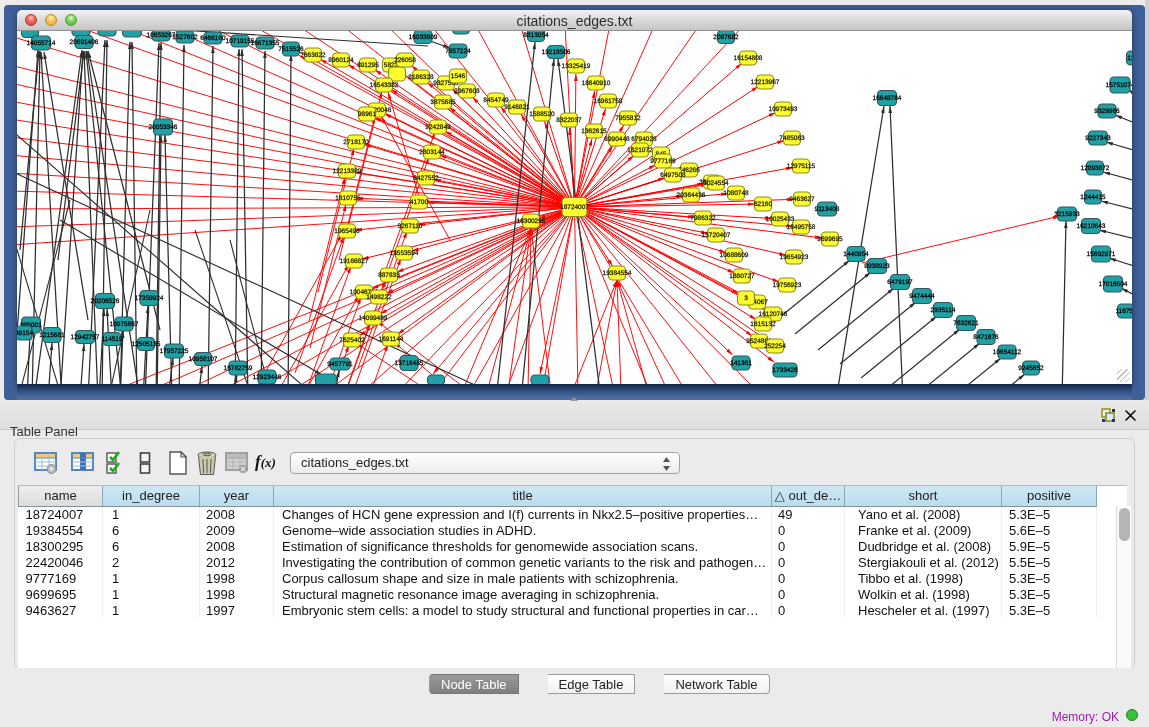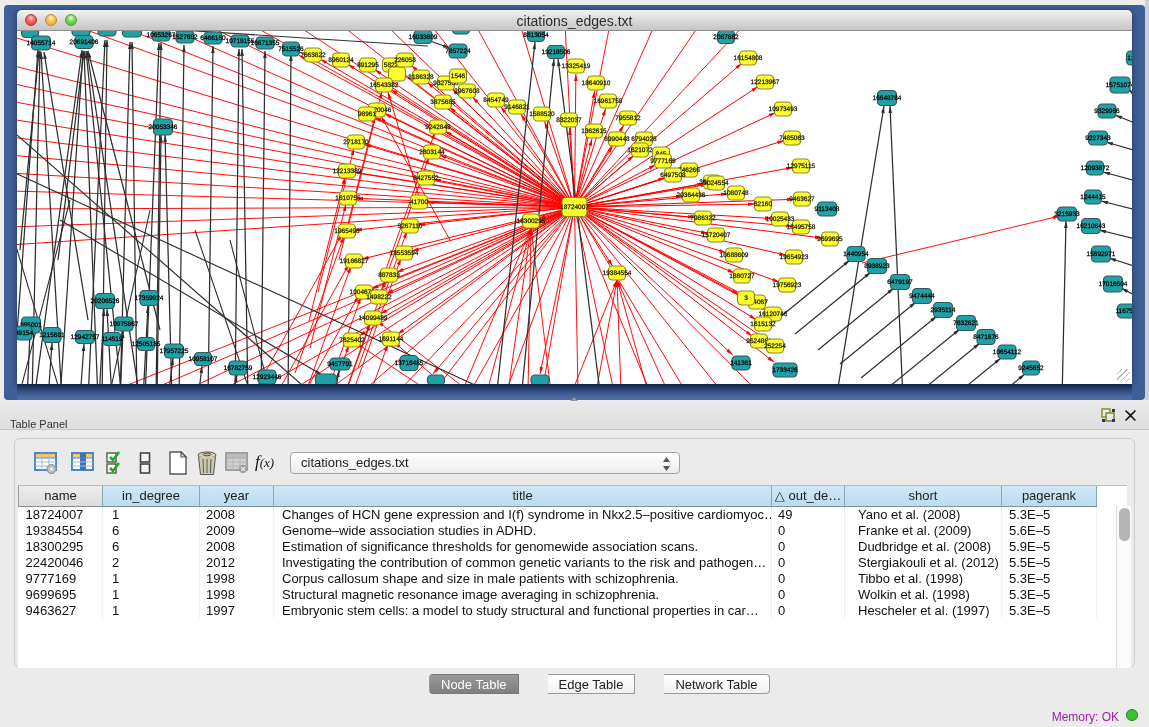--- a/index.html
+++ b/index.html
@@ -9,21 +9,21 @@
 #titlebar .title { position:absolute; left:0; right:0; top:3px; text-align:center; font-size:14px; color:#2d2d2d; }
 .tl { position:absolute; top:4px; width:12px; height:12px; border-radius:50%; }
 #tl1 { left:8px; background:radial-gradient(circle at 50% 30%, #ffb3ac 8%, #ee6b60 40%, #d43b30); border:1px solid #b03a30;}
 #tl2 { left:28px; background:radial-gradient(circle at 50% 30%, #ffe9b0 8%, #f7c455 40%, #e8a430); border:1px solid #b88a2e;}
 #tl3 { left:48px; background:radial-gradient(circle at 50% 30%, #d2f3c0 8%, #7ed360 40%, #4db52e); border:1px solid #57a22e;}
 #canvas { position:absolute; left:0; top:21px; width:1115px; height:353px; background:#ffffff; overflow:hidden; }
 #grip { position:absolute; right:2px; bottom:2px; width:13px; height:13px;
   background:repeating-linear-gradient(135deg, transparent 0 3px, #b9b9b9 3px 4px); }
 #tpanel { position:absolute; left:0; top:400px; width:1149px; height:327px; background:#ebebeb; }
 #tphead { position:absolute; left:0; top:1px; width:1149px; height:29px; background:linear-gradient(#e9e9e9,#dfdfdf); border-bottom:1px solid #c6c6c6; }
-#tphead .t { position:absolute; left:10px; top:17px; font-size:11px; color:#333; }
+#tphead .t { position:absolute; left:10px; top:23px; font-size:13px; color:#333; }
 #toolbar { position:absolute; left:14px; top:38px; width:1121px; height:230px; border:1px solid #cdcdcd; border-radius:6px; background:#ebebeb; }
 .icon { position:absolute; top:12px; }
 #combo { position:absolute; left:275px; top:13px; width:390px; height:22px; border:1px solid #a3a3a3; border-radius:4px;
   background:linear-gradient(#ffffff,#ededed); font-size:13px; color:#222; line-height:20px; padding-left:10px; }
 #tablewrap { position:absolute; left:3px; top:46px; width:1109px; height:183px; background:#ffffff; overflow:hidden; border-top:1px solid #bbb; }
 table#grid { border-collapse:collapse; table-layout:fixed; width:1078px; font-size:13px; color:#111; }
 #grid col.c1{width:84px;} #grid col.c2{width:97px;} #grid col.c3{width:74px;} #grid col.c4{width:498px;}
 #grid col.c5{width:73px;} #grid col.c6{width:157px;} #grid col.c7{width:95px;}
 #grid th { height:20px; font-weight:normal; font-size:13px; color:#222; 
   background:linear-gradient(#cfe7f4,#b9dcee); border-right:1px solid #8da6b5; border-bottom:1px solid #85909a; }
@@ -794,21 +794,21 @@
       <rect x="1" y="2" width="21" height="17" fill="#cfcfcf" stroke="#9f9f9f" stroke-width="2"></rect>
       <rect x="2" y="3" width="19" height="4" fill="#bdbdbd"></rect>
       <line x1="1" y1="7" x2="22" y2="7" stroke="#a8a8a8"></line>
         <line x1="1" y1="11" x2="22" y2="11" stroke="#b5b5b5"></line>
         <line x1="1" y1="15" x2="22" y2="15" stroke="#b5b5b5"></line>
       <line x1="8" y1="2" x2="8" y2="19" stroke="#b5b5b5"></line>
         <line x1="15" y1="2" x2="15" y2="19" stroke="#b5b5b5"></line>
       <circle cx="18" cy="18" r="4" fill="#9d9d9d"></circle>
         <path d="M16 16 L20 20 M20 16 L16 20" stroke="#e7e7e7" stroke-width="1.4"></path>
     </svg>
-    <div style="position:absolute;left:240px;top:13px;font-size:17px;color:#111;font-style:italic;font-weight:normal;font-family:'Liberation Serif',serif;">f<span style="font-size:13px;">(x)</span></div>
+    <div style="position:absolute;left:240px;top:13px;font-size:17px;color:#111;font-style:italic;font-weight:bold;font-family:'Liberation Serif',serif;">f<span style="font-size:13px;">(x)</span></div>
     <div id="combo">citations_edges.txt
       <svg width="9" height="14" style="position:absolute;right:8px;top:4px" viewBox="0 0 9 14">
         <path d="M4.5 0 L8 5 L1 5 Z" fill="#555"></path>
           <path d="M4.5 14 L8 9 L1 9 Z" fill="#555"></path>
       </svg>
     </div>
     <div id="tablewrap">
       <table id="grid">
         <colgroup>
             <col class="c1">
@@ -820,27 +820,27 @@
             <col class="c7">
           </colgroup>
         <tbody>
             <tr>
               <th class="first">name</th>
               <th>in_degree</th>
               <th>year</th>
               <th>title</th>
               <th>△ out_de…</th>
               <th>short</th>
-              <th>pagerank</th>
+              <th>positive</th>
             </tr>
 <tr>
               <td class="c1">18724007</td>
               <td class="c2">1</td>
               <td class="c3">2008</td>
-              <td class="c4">Changes of HCN gene expression and I(f) syndrome in Nkx2.5–positive cardiomyoc…</td>
+              <td class="c4">Changes of HCN gene expression and I(f) currents in Nkx2.5–positive properties…</td>
               <td class="c5">49</td>
               <td class="c6">Yano et al. (2008)</td>
               <td class="c7">5.3E–5</td>
             </tr>
 <tr>
               <td class="c1">19384554</td>
               <td class="c2">6</td>
               <td class="c3">2009</td>
               <td class="c4">Genome–wide association studies in ADHD.</td>
               <td class="c5">0</td>

